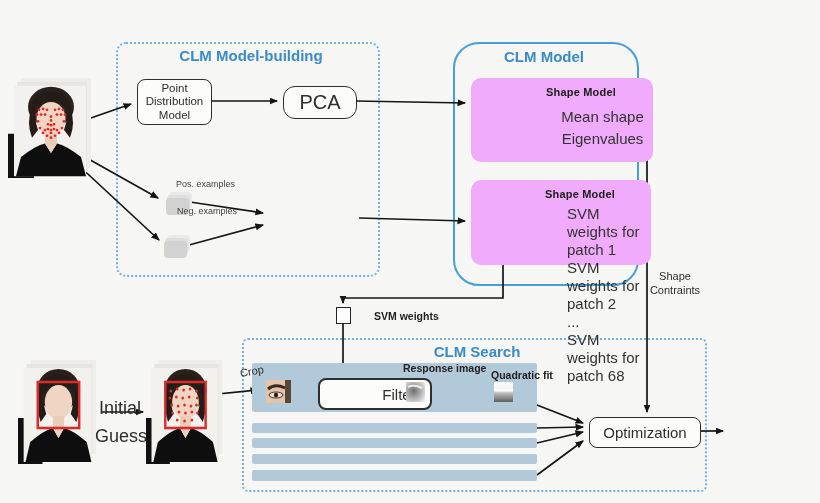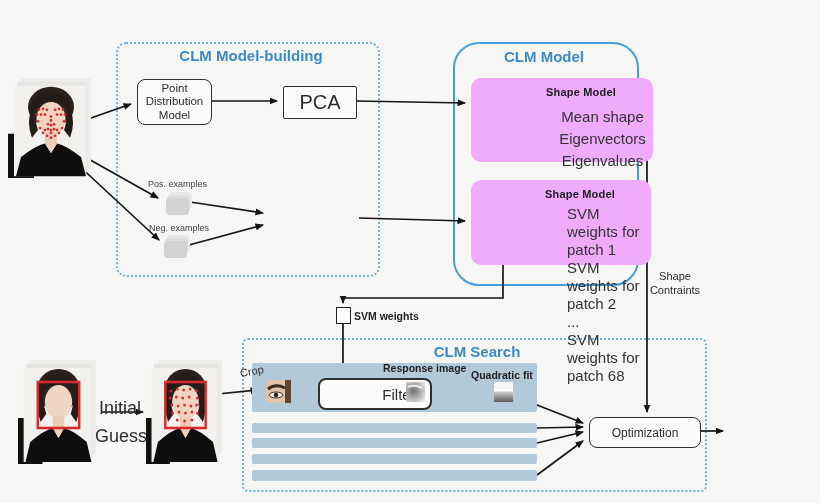--- a/index.html
+++ b/index.html
@@ -16,22 +16,22 @@
   .node{background:#fcfcfb;border:1.7px solid #2f2f2f;border-radius:8px;
         display:flex;align-items:center;justify-content:center;text-align:center;z-index:6;}
   
   .gray-card{background:#f0abfc;border-radius:10px;z-index:6;padding-left:38px;}
   .gray-card .card-title{font-size:11px;font-weight:bold;color:#1c1c1c;text-align:center;margin-top:8px;letter-spacing:.2px;}
   .card-lines{font-size:15px;color:#333;margin-left:43px;}
   .card-lines span{display:block;}
   
   .band{background:#b2c9da;border-radius:2px;z-index:4;}
   
-  .small-label{font-size:9px;color:#444;z-index:6;}
-  .mid-label{font-size:10.5px;color:#222;font-weight:600;z-index:6;}
+  .small-label{font-size:9px;color:#444;z-index:6;margin-left:28px;}
+  .mid-label{font-size:10.5px;color:#222;font-weight:600;z-index:6;margin-left:20px;}
   .plain-label{font-size:11px;color:#2e2e2e;text-align:center;z-index:6;line-height:1.25;}
   
   .stack{z-index:6;}
   .stack i{position:absolute;display:block;width:23px;height:17px;border-radius:4px;}
   .stack i:nth-child(1){left:3px;top:-6px;background:#e9e9e9;}
   .stack i:nth-child(2){left:1px;top:-3px;background:#dedede;}
   .stack i:nth-child(3){left:0;top:0;background:#d2d2d2;}
   
   .svm-square{width:13px;height:15px;background:#fff;border:1.7px solid #222;z-index:6;}
   svg.overlay{position:absolute;left:0;top:0;z-index:3;pointer-events:none;}
@@ -75,45 +75,44 @@
     </g>
   </svg>
 
   <div class="abs dotted-box" style="left:116px;top:42px;width:260px;height:231px;"></div>
   <div class="abs section-title" style="left:156px;top:47px;width:190px;">CLM Model-building</div>
 
   <div class="abs node pre" style="left:137px;top:79px;width:73px;height:44px;font-size:11.5px;line-height:1.18;">Point
 Distribution
 Model</div>
 
-  <div class="abs node" style="left:283px;top:86px;width:72px;height:31px;font-size:20px;border-radius:2px;">PCA</div>
+  <div class="abs node" style="left:283px;top:86px;width:72px;height:31px;font-size:20px;border-radius:12px;">PCA</div>
 
   <div class="abs small-label" style="left:148px;top:179px;">Pos. examples</div>
   <div class="abs stack" style="left:166px;top:198px;width:23px;height:17px;">
       <i></i>
       <i></i>
       <i></i>
     </div>
 
-  <div class="abs small-label" style="left:149px;top:223px;">Neg. examples</div>
+  <div class="abs small-label" style="left:149px;top:206px;">Neg. examples</div>
   <div class="abs stack" style="left:164px;top:241px;width:23px;height:17px;">
       <i></i>
       <i></i>
       <i></i>
     </div>
 
 
   <div class="abs clm-model-box" style="left:453px;top:42px;width:182px;height:240px;"></div>
   <div class="abs section-title" style="left:473px;top:48px;width:142px;">CLM Model</div>
 
   <div class="abs gray-card" style="left:471px;top:78px;width:144px;height:84px;">
     <div class="card-title">Shape Model</div>
     <div class="card-lines" style="text-align:center;margin-top:8px;line-height:1.45;">
       <span>Mean shape</span>
-      <span>Eigenvectors</span>
       <span>Eigenvalues</span>
     </div>
   </div>
 
   <div class="abs gray-card" style="left:471px;top:180px;width:142px;height:85px;">
     <div class="card-title">Shape Model</div>
     <div class="card-lines" style="padding-left:15px;margin-top:5px;line-height:1.2;">
       <span>SVM weights for patch 1</span>
       <span>SVM weights for patch 2</span>
       <span>...</span>
@@ -168,21 +167,21 @@
         <stop offset="0%" stop-color="#fafafa"></stop>
           <stop offset="35%" stop-color="#f2f2f2"></stop>
         <stop offset="70%" stop-color="#9d9d9d"></stop>
           <stop offset="100%" stop-color="#5e5e5e"></stop>
       </linearGradient>
     </defs>
     <rect width="19" height="20" fill="url(#qg)"></rect>
     <rect y="7" width="19" height="2.5" fill="#ffffff" opacity=".85"></rect>
   </svg>
 
-  <div class="abs node" style="left:589px;top:417px;width:110px;height:29px;font-size:12px;">Optimization</div>
+  <div class="abs node" style="left:589px;top:417px;width:110px;height:29px;font-size:15px;">Optimization</div>
 
   <div class="abs plain-label pre" style="left:95px;top:395px;width:50px;font-size:18px;line-height:1.55;">Initial
 Guess</div>
 
   <div class="face" style="left:8px;top:80px;">
       <svg width="85" height="100" viewBox="0 0 85 104" preserveAspectRatio="none" style="overflow:visible">
         <g>
           <rect x="13" y="-2" width="70" height="94" fill="#efedea"></rect>
           <rect x="9" y="2" width="70" height="94" fill="#e7e5e2"></rect>
           <path d="M0,56 h13 v10 h4 v10 h4 v10 h5 v16 h-26 z" fill="#101010"></path>

